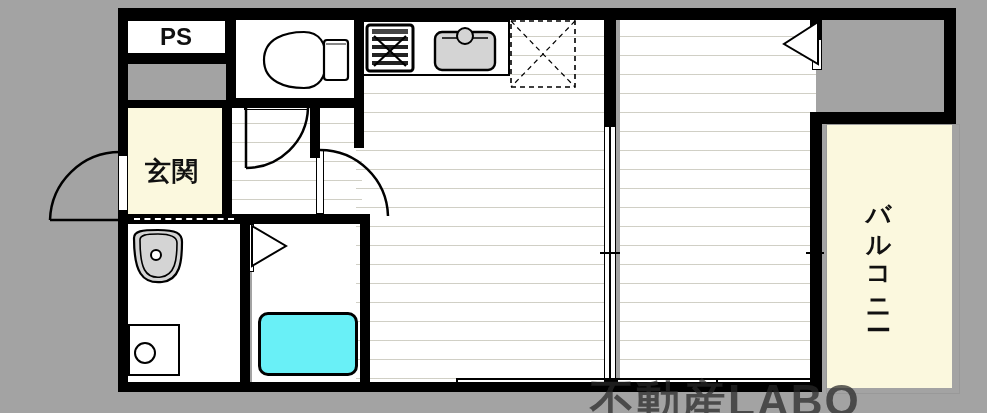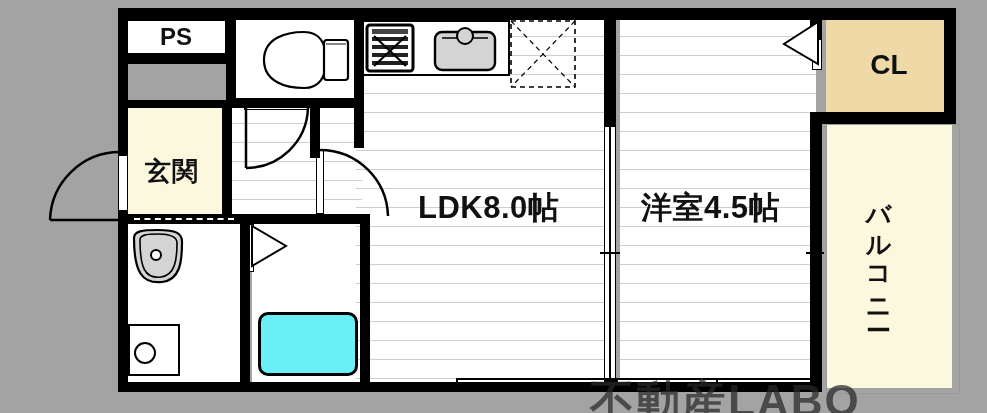--- a/index.html
+++ b/index.html
@@ -115,23 +115,20 @@
   <div class="room" style="left:124px; top:222px; width:120px; height:166px; background:#ffffff;"></div>
   <div class="room" style="left:252px; top:222px; width:110px; height:166px; background:#ffffff;"></div>
 
   <div class="room" style="left:232px; top:18px; width:130px; height:82px; background:#ffffff;"></div>
 
   <div class="boxlabel" style="left:124px; top:18px; width:104px; height:38px; background:#FFFFFF;">
     <span>PS</span>
   </div>
 
 
-  <div class="boxlabel" style="left:826px; top:18px; width:126px; height:94px; background:#EFD9A6; border:none; font-size:28px;">
-    <span>CL</span>
-  </div>
 
   <div class="wall" style="left:118px; top:8px; width:836px; height:12px;"></div>
 
   <div class="wall" style="left:118px; top:8px; width:10px; height:56px;"></div>
   <div class="wall" style="left:118px; top:56px; width:10px; height:100px;"></div>
 
   <div class="wall" style="left:118px; top:210px; width:10px; height:12px;"></div>
 
   <div class="wall" style="left:118px; top:222px; width:10px; height:170px;"></div>
 
@@ -253,27 +250,21 @@
     <circle cx="28" cy="27" r="5" fill="#ffffff" stroke="#000" stroke-width="2"></circle>
   </svg>
 
   <div class="outline" style="left:128px; top:324px; width:52px; height:52px; background:#ffffff; border:2px solid #000;"></div>
   <svg class="svgwrap" style="left:132px; top:340px;" width="26" height="26" viewBox="0 0 26 26">
     <circle cx="13" cy="13" r="10" fill="#ffffff" stroke="#000" stroke-width="2"></circle>
   </svg>
 
   <div class="outline" style="left:258px; top:312px; width:100px; height:64px; background:#69F0F7; border:3px solid #000; border-radius:10px;"></div>
 
-  <div class="label label-lg" style="left:418px; top:192px;">
-    <span>LDK8.0帖</span>
-  </div>
-
-  <div class="label label-lg" style="left:641px; top:192px;">
-    <span>洋室4.5帖</span>
-  </div>
+
 
   <div class="label label-md" style="left:145px; top:158px;">
     <span>玄関</span>
   </div>
 
   <div class="label label-vert" style="left:866px; top:186px;">
     <span>バルコニー</span>
   </div>
 
   <div class="watermark" style="left:590px; top:372px;">

